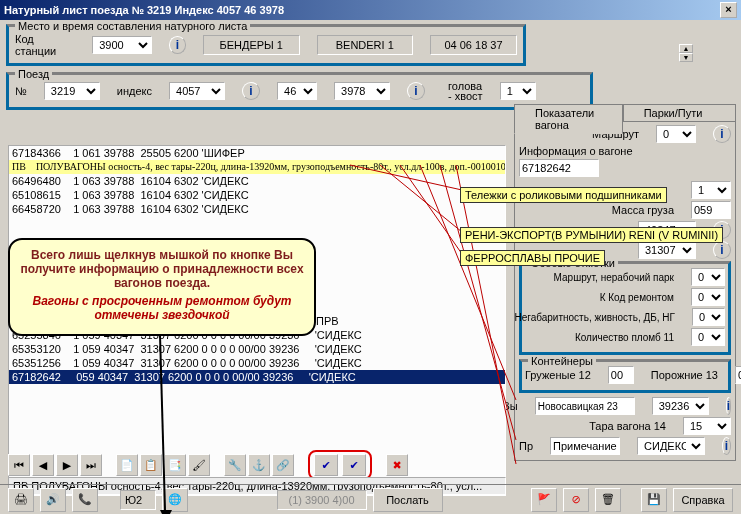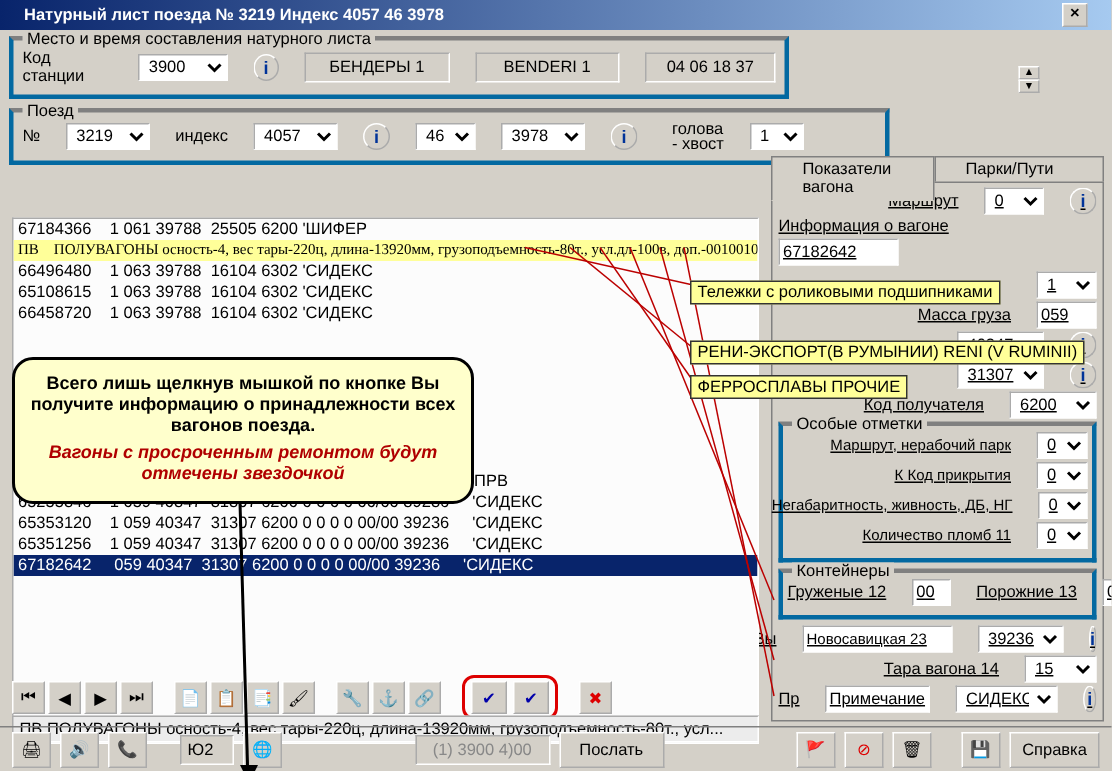--- a/index.html
+++ b/index.html
@@ -1,17 +1,17 @@
 <!DOCTYPE html>
 <html><head>
 <meta charset="utf-8">
 <style>
   * { box-sizing: border-box; margin: 0; padding: 0; font-family: "MS Sans Serif", Tahoma, sans-serif; font-size: 11px; }
   body { background: #d4d0c8; width: 741px; height: 514px; overflow: hidden; }
-  .titlebar { height: 20px; background: linear-gradient(to right, #08246b, #a6caf0); color: #fff; font-weight: bold; padding: 2px 16px; display: flex; align-items: center; justify-content: space-between; }
+  .titlebar { height: 20px; background: linear-gradient(to right, #08246b, #a6caf0); color: #fff; font-weight: bold; padding: 2px 4px; display: flex; align-items: center; justify-content: space-between; }
   .titlebar .title { flex: 1; }
   .titlebar .close { width: 17px; height: 16px; background: #d4d0c8; border: 1px outset #fff; color: #000; text-align: center; line-height: 13px; font-weight: bold; font-size: 11px; }
   .content { padding: 4px 6px; position: relative; }
   .fieldset { border: 3px solid #0369a1; border-top-color: #808080; padding: 6px; margin-bottom: 4px; position: relative; }
   .fieldset > .legend { position: absolute; top: -7px; left: 6px; background: #d4d0c8; padding: 0 3px; font-size: 11px; }
   .row { display: flex; align-items: center; gap: 17px; }
   label, span { font-size: 11px; }
   .input, select, input[type=text] { border: 1px inset #fff; background: #fff; height: 18px; font-size: 11px; padding: 1px 2px; }
   .btn { border: 1px outset #fff; background: #d4d0c8; height: 22px; min-width: 22px; display: inline-flex; align-items: center; justify-content: center; font-size: 11px; }
   .ibtn { width: 18px; height: 18px; border: 1px outset #fff; background: #d4d0c8; border-radius: 50%; color: #003399; font-weight: bold; display: inline-flex; align-items: center; justify-content: center; font-size: 12px; }
@@ -23,29 +23,29 @@
   .radio { width: 10px; height: 10px; border: 1px solid #808080; border-radius: 50%; background: #fff; }
   .radio.sel::after { content: ''; display: block; width: 4px; height: 4px; background: #000; border-radius: 50%; margin: 2px; }
   .spin { display: inline-flex; flex-direction: column; margin-left: 2px; }
   .spin button { width: 14px; height: 9px; font-size: 7px; line-height: 7px; border: 1px outset #fff; background: #d4d0c8; padding: 0; }
   .top-left { display: flex; gap: 6px; align-items: flex-start; }
   .station-box { width: 520px; }
   .train-box { width: 587px; margin-top: 2px; }
   .tabs { position: absolute; right: 5px; top: 84px; width: 222px; display: flex; }
   .tab { border: 1px solid #808080; border-bottom: none; padding: 2px 20px; background: #d4d0c8; font-size: 11px; }
   .tab.active { background: #d4d0c8; position: relative; z-index: 2; border-bottom: 1px solid #d4d0c8; margin-bottom: -1px; }
-  .wagon-panel { position: absolute; right: 5px; top: 101px; width: 222px; border: 1px solid #808080; background: #d4d0c8; padding: 3px 4px; text-decoration: underline; }
+  .wagon-panel { position: absolute; right: 5px; top: 101px; width: 222px; border: 1px solid #808080; background: #d4d0c8; padding: 3px 4px; }
   .wagon-panel .row { margin-bottom: 2px; justify-content: flex-end; }
   .wagon-panel label { font-size: 11px; white-space: nowrap; }
   .table { position: absolute; left: 8px; top: 125px; width: 498px; height: 351px; background: #fcfcfc; border: 1px inset #fff; font-family: "Courier New", monospace; overflow: hidden; }
   .table-row { padding: 0 3px; height: 14px; white-space: pre; font-size: 11px; line-height: 14px; }
   .table-row.hl { background: #ffff99; }
   .table-row.selected { background: #08246b; color: #fff; }
   .callout { position: absolute; left: 8px; top: 218px; width: 308px; background: #ffffcc; border: 2px solid #000; padding: 8px; z-index: 10; border-radius: 14px; }
-  .callout p { text-align: center; font-size: 12px; font-weight: bold; margin-bottom: 4px; color: #000000; }
+  .callout p { text-align: center; font-size: 12px; font-weight: bold; margin-bottom: 4px; color: #7f1d1d; }
   .callout p.red { color: #b00000; font-style: italic; }
   .annotation { position: absolute; background: #ffff99; border: 1px solid #333; padding: 1px 4px; font-size: 11px; z-index: 8; white-space: nowrap; }
   .toolbar { position: absolute; left: 8px; top: 430px; width: 498px; display: flex; align-items: center; gap: 2px; }
   .toolbar .sep { width: 10px; }
   .checkgroup { border: 2px solid #d00; border-radius: 8px; padding: 2px 4px; display: flex; gap: 4px; }
   .checkgroup .btn { width: 24px; height: 22px; }
   .status { position: absolute; left: 8px; top: 457px; width: 498px; border: 1px inset #fff; background: #ececec; padding: 2px 4px; font-size: 11px; white-space: nowrap; overflow: hidden; }
   .bottombar { position: absolute; left: 0; bottom: 0; width: 741px; height: 30px; border-top: 1px solid #808080; display: flex; align-items: center; padding: 2px 8px; gap: 6px; }
   .bottombar .btn { width: 26px; height: 24px; }
   select { height: 18px; background: #fff; }
@@ -131,32 +131,28 @@
         <input type="text" style="width: 40px;" value="059">
       </div>
     <div class="row">
         <select style="width:58px"><option>40347</option></select>
         <div class="ibtn">i</div>
       </div>
     <div class="row">
         <select style="width:58px"><option>31307</option></select>
         <div class="ibtn">i</div>
       </div>
-    <div class="row">
-        <label>Код получателя</label>
-        <select style="width:58px"><option>6200</option></select>
-      </div>
     <div class="fieldset" style="margin-top:0;padding:4px 3px">
       <span class="legend">Особые отметки</span>
       <div class="row">
           <label style="font-size:10px">Маршрут, нерабочий парк</label>
           <select style="width:34px"><option>0</option></select>
         </div>
       <div class="row">
-          <label style="font-size:10px">К Код прикрытия</label>
+          <label style="font-size:10px">К Код ремонтом</label>
           <select style="width:34px"><option>0</option></select>
         </div>
       <div class="row">
           <label style="font-size:10px">Негабаритность, живность, ДБ, НГ</label>
           <select style="width:34px"><option>0</option></select>
         </div>
       <div class="row">
           <label style="font-size:10px">Количество пломб 11</label>
           <select style="width:34px"><option>0</option></select>
         </div>

